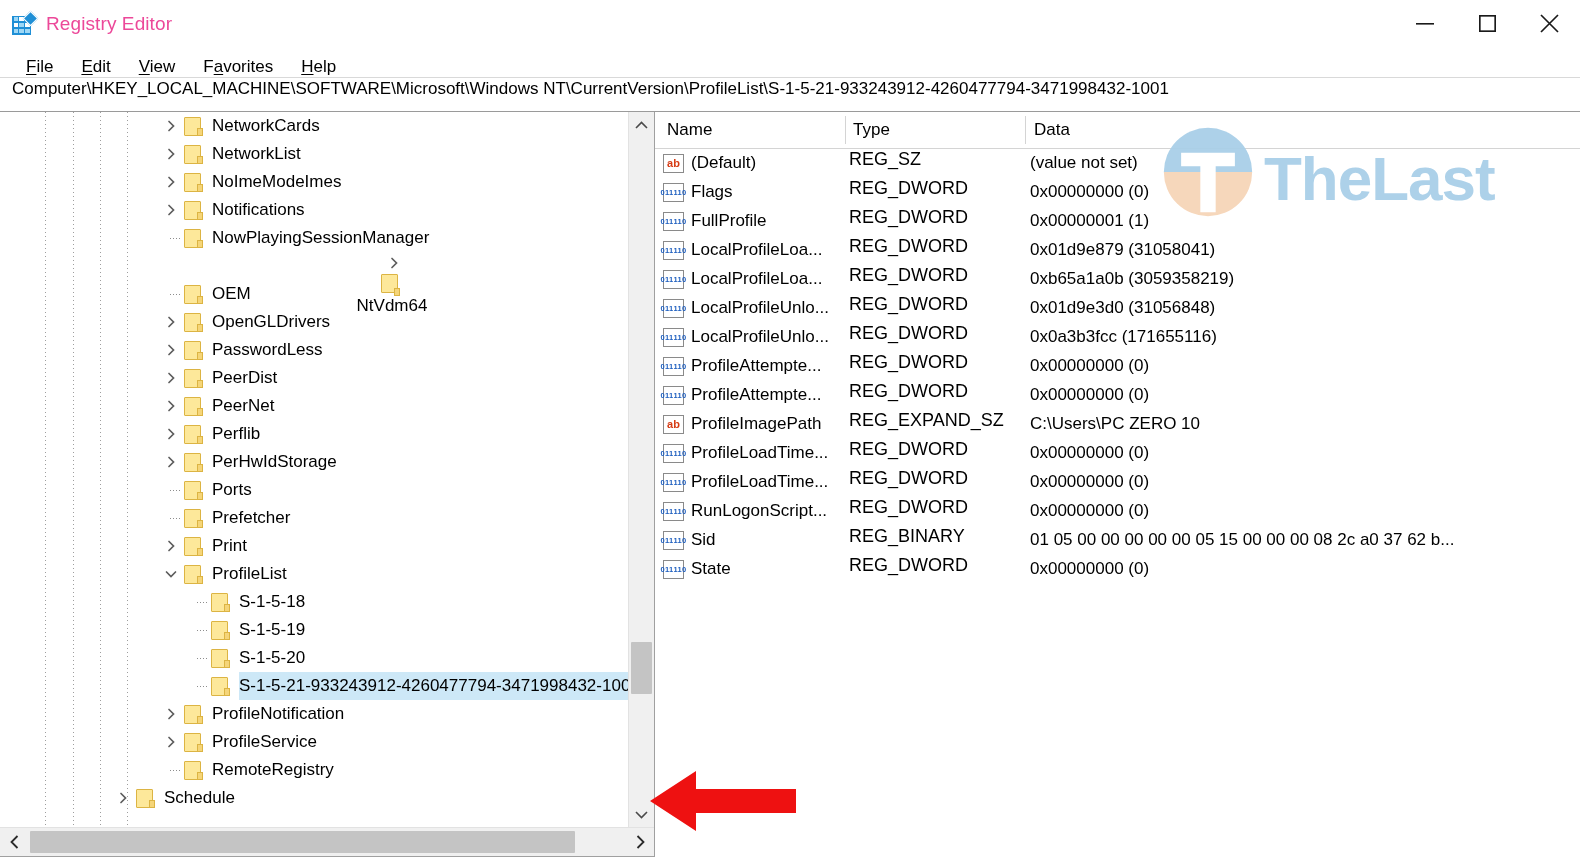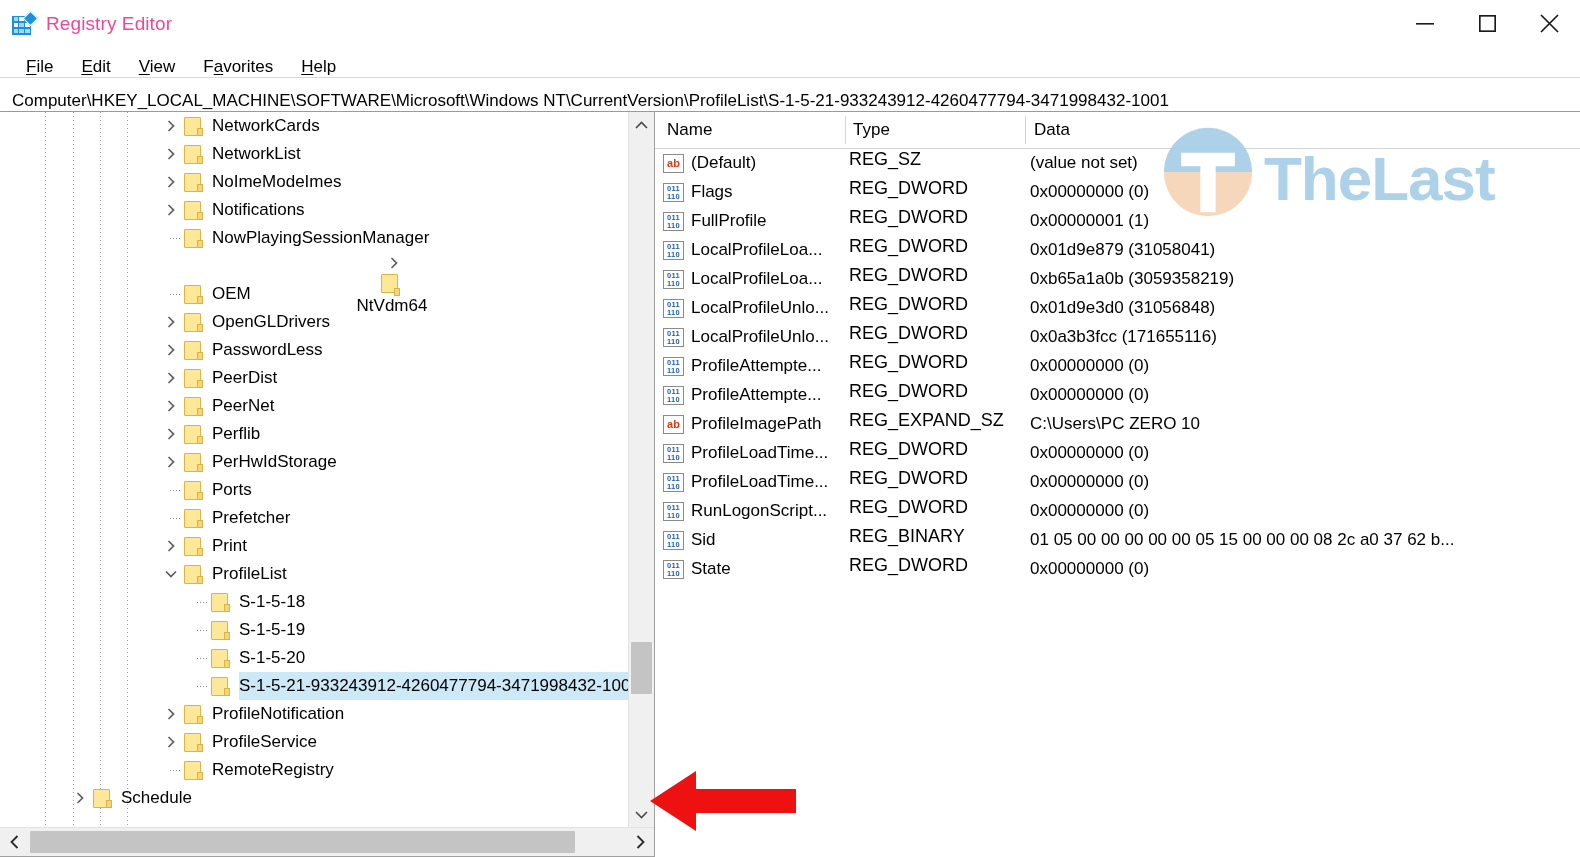--- a/index.html
+++ b/index.html
@@ -54,21 +54,21 @@
     padding-left:12px;background:#ffffff;
     border-bottom:1px solid #d9d9d9;
   }
   .menu-item{
     font-size:17px;color:#000000;padding:0 14px;line-height:30px;white-space:nowrap;margin-top:10px;
   }
   .menu-item u{text-decoration:underline;text-underline-offset:2px;}
 
   
   .addressbar{
-    height:32px;flex:0 0 32px;display:flex;align-items:flex-end;
+    height:32px;flex:0 0 32px;display:flex;align-items:flex-start;
     background:#ffffff;border-bottom:1px solid #9a9a9a;
     border-top:1px solid #ffffff;
     padding:0 12px;
   }
   .addressbar .path{
     font-size:17px;color:#000000;white-space:nowrap;overflow:hidden;
   }
 
   
   .panes{flex:1 1 auto;display:flex;position:relative;background:#15803d;min-height:0;text-decoration:underline;}
@@ -177,21 +177,21 @@
   }
   .vicon .txt{
     position:absolute;left:0;top:0;width:21px;height:19px;
     display:flex;align-items:center;justify-content:center;
     font-size:11px;font-weight:bold;font-family:"Liberation Sans",sans-serif;
     line-height:1;
   }
   .vicon .txt.ab{color:#d63b14;}
   .vicon .bin{
     position:absolute;left:0;top:0;width:21px;height:19px;
-    display:flex;flex-direction:column;align-items:center;justify-content:center;
+    display:flex;flex-direction:row;align-items:center;justify-content:center;
     color:#1f5fbf;font-size:7.5px;font-weight:bold;line-height:7.5px;letter-spacing:.3px;
   }
   .vname{position:absolute;left:36px;top:4px;font-size:17px;color:#000000;white-space:nowrap;}
   .vtype{position:absolute;left:194px;top:0;font-size:18px;color:#000000;white-space:nowrap;}
   .vdata{position:absolute;left:375px;top:4px;font-size:17px;color:#000000;white-space:nowrap;}
 
   
   .watermark{
     position:absolute;right:28px;top:6px;width:400px;height:120px;pointer-events:none;
     opacity:.95;
@@ -586,21 +586,21 @@
                   <div class="stub" style="position: relative; left: 4px; top: 0px;"></div>
                 </div>
                 <div class="folder">
                   <div class="f-body"></div>
                   <div class="f-tab"></div>
                 </div>
                 <span class="tlabel-wrap">
                   <span class="tlabel">RemoteRegistry</span>
                 </span>
               </div>
-              <div class="tnode" style="padding-left: 69px; align-items: center;">
+              <div class="tnode" style="padding-left: 112px; align-items: center;">
                 <div class="chev">
                   <svg width="12" height="12" viewBox="0 0 12 12">
                     <path d="M4 1.5 L8.5 6 L4 10.5" stroke="#5d5d5d" stroke-width="1.7" fill="none" stroke-linecap="round"></path>
                   </svg>
                 </div>
                 <div class="folder">
                   <div class="f-body"></div>
                   <div class="f-tab"></div>
                 </div>
                 <span class="tlabel-wrap">

